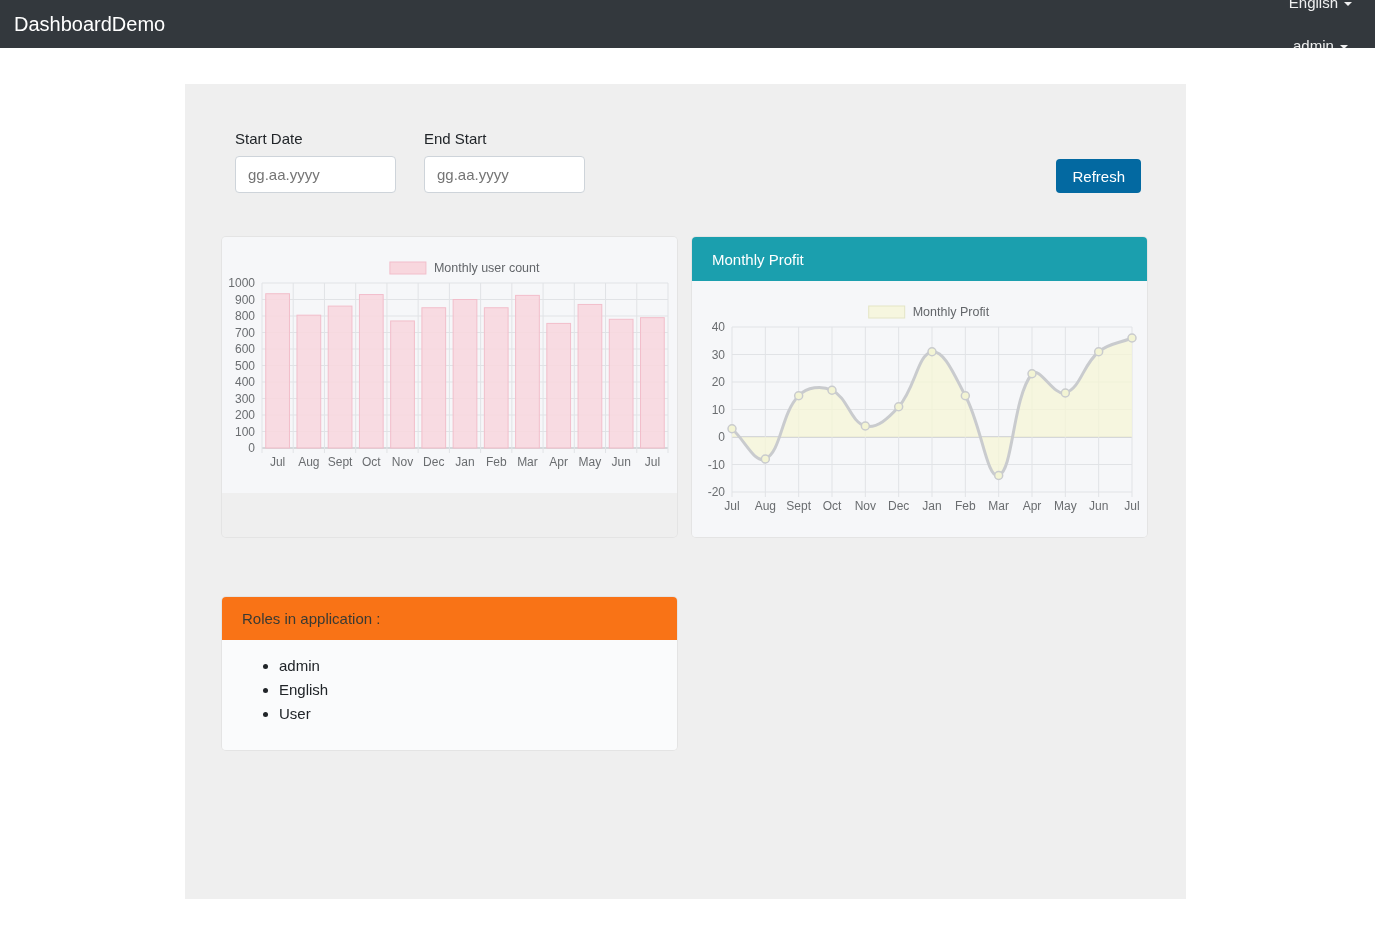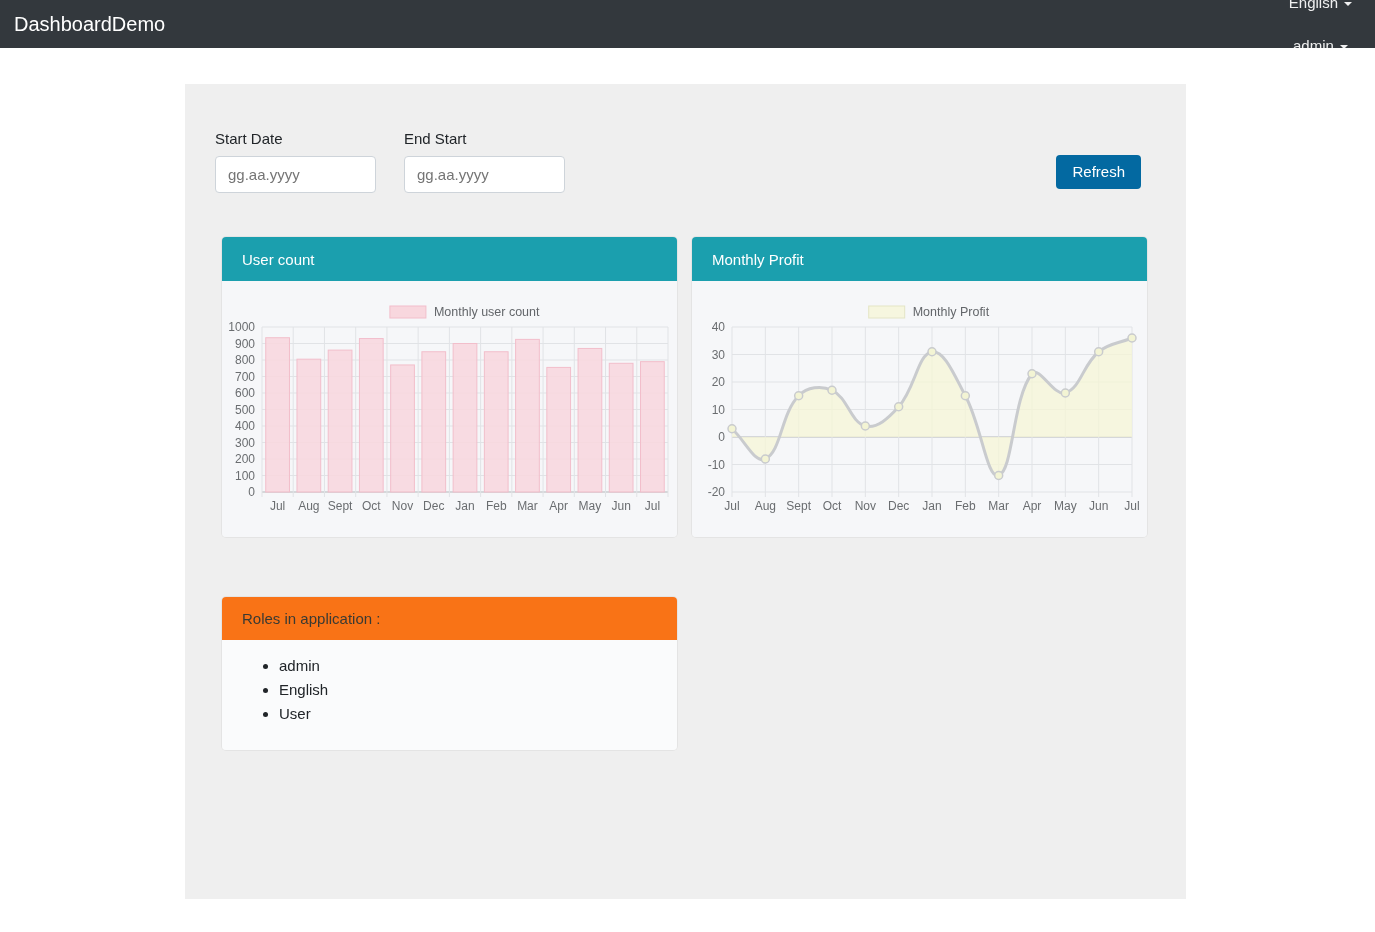--- a/index.html
+++ b/index.html
@@ -25,21 +25,21 @@
     border-top: 4px solid currentColor; margin-top: 2px;
   }
 
   
   .content {
     width: 1001px; height: 815px; margin: 36px 0 0 185px;
     background: #efefef; padding-top: 46px; overflow: hidden;
   }
 
   
-  .filters { display: flex; align-items: center; padding: 0 30px; }
+  .filters { display: flex; align-items: flex-end; padding: 0 30px; margin-left: 20px; }
   .field-group { width: 161px; }
   .field-group + .field-group { margin-left: 28px; }
   .field-label { display: block; font-size: 15px; color: #212529; margin-bottom: 9px; }
   .date-input {
     width: 100%; height: 37px; border: 1px solid #ced4da; border-radius: 4px;
     padding: 0 12px; font-size: 15px; color: #3b82f6; background: #ffffff;
     font-family: "Liberation Sans", sans-serif;
   }
   .date-input::placeholder { color: #757575; }
   .btn-refresh {
@@ -90,23 +90,20 @@
     </div>
     <div class="field-group">
       <label class="field-label">End Start</label>
       <input class="date-input" type="text" placeholder="gg.aa.yyyy" style="">
     </div>
     <button class="btn-refresh">Refresh</button>
   </div>
 
   <div class="charts-row">
     <div class="card">
-      <div class="card-header teal">
-        <span>User count</span>
-      </div>
       <div class="chart-body">
         <svg id="chart-bar" width="453" height="256">
             <line x1="40" y1="211" x2="446" y2="211" stroke="#b4b7ba" stroke-width="1"></line>
             <text x="33" y="215" text-anchor="end" font-size="12" fill="#6a6d70" font-family="Liberation Sans, sans-serif">0</text>
             <line x1="40" y1="194.5" x2="446" y2="194.5" stroke="#e1e3e6" stroke-width="1"></line>
             <text x="33" y="198.5" text-anchor="end" font-size="12" fill="#6a6d70" font-family="Liberation Sans, sans-serif">100</text>
             <line x1="40" y1="178" x2="446" y2="178" stroke="#e1e3e6" stroke-width="1"></line>
             <text x="33" y="182" text-anchor="end" font-size="12" fill="#6a6d70" font-family="Liberation Sans, sans-serif">200</text>
             <line x1="40" y1="161.5" x2="446" y2="161.5" stroke="#e1e3e6" stroke-width="1"></line>
             <text x="33" y="165.5" text-anchor="end" font-size="12" fill="#6a6d70" font-family="Liberation Sans, sans-serif">300</text>

